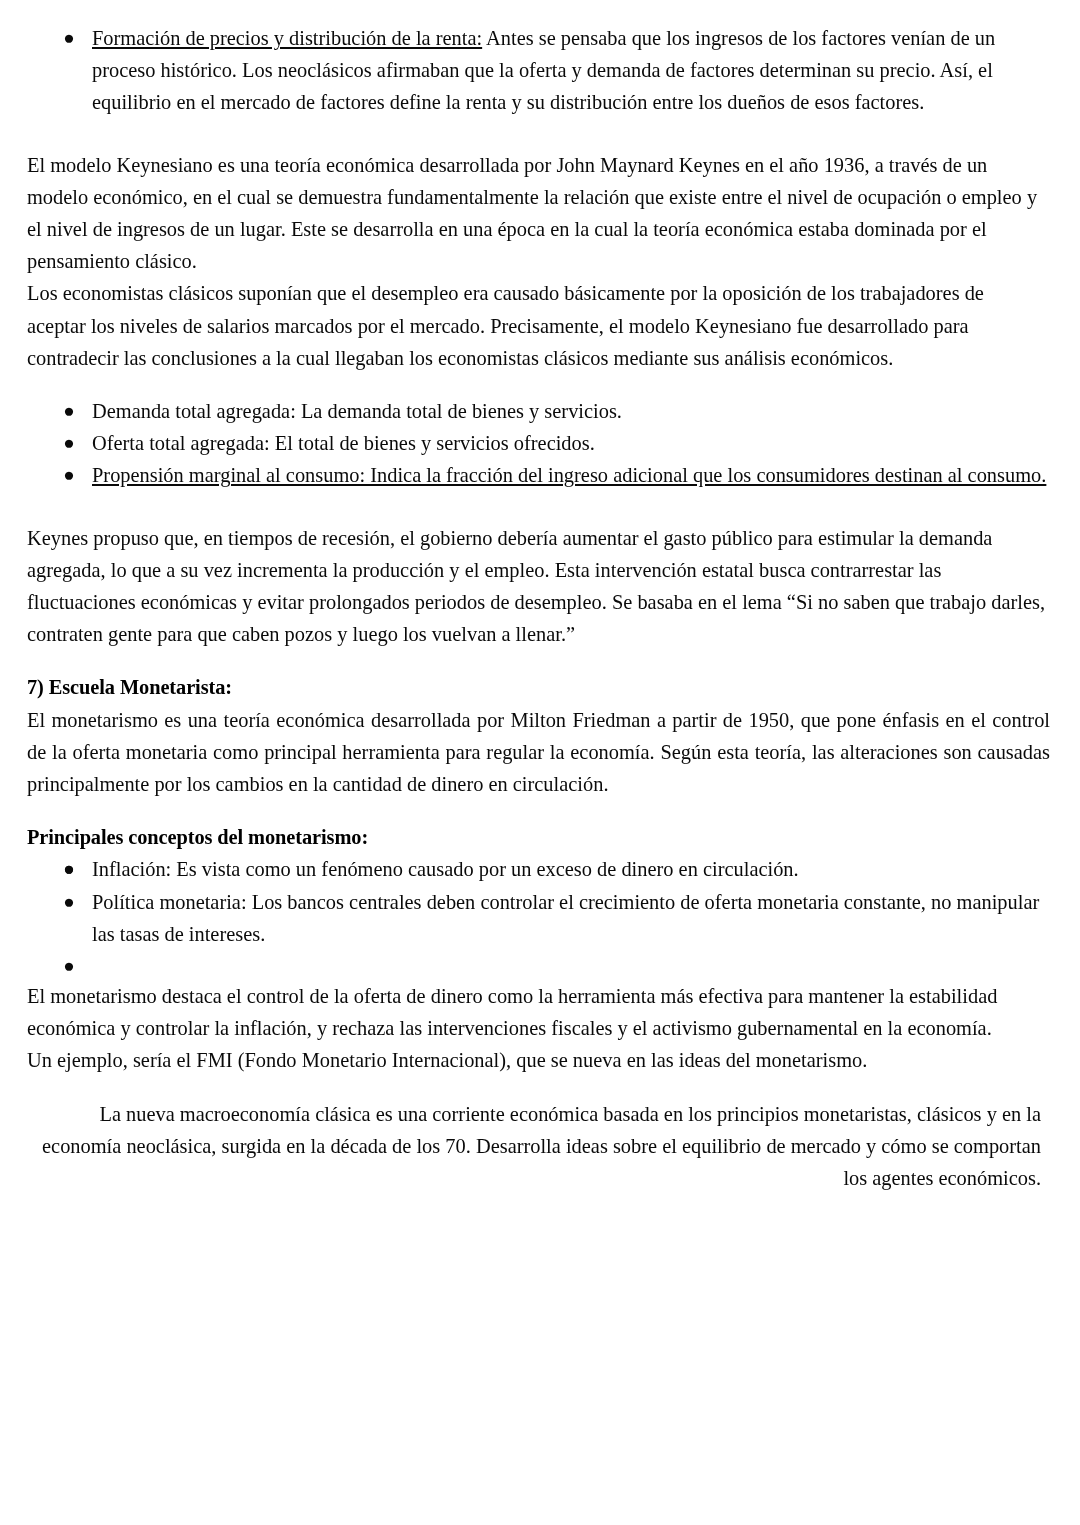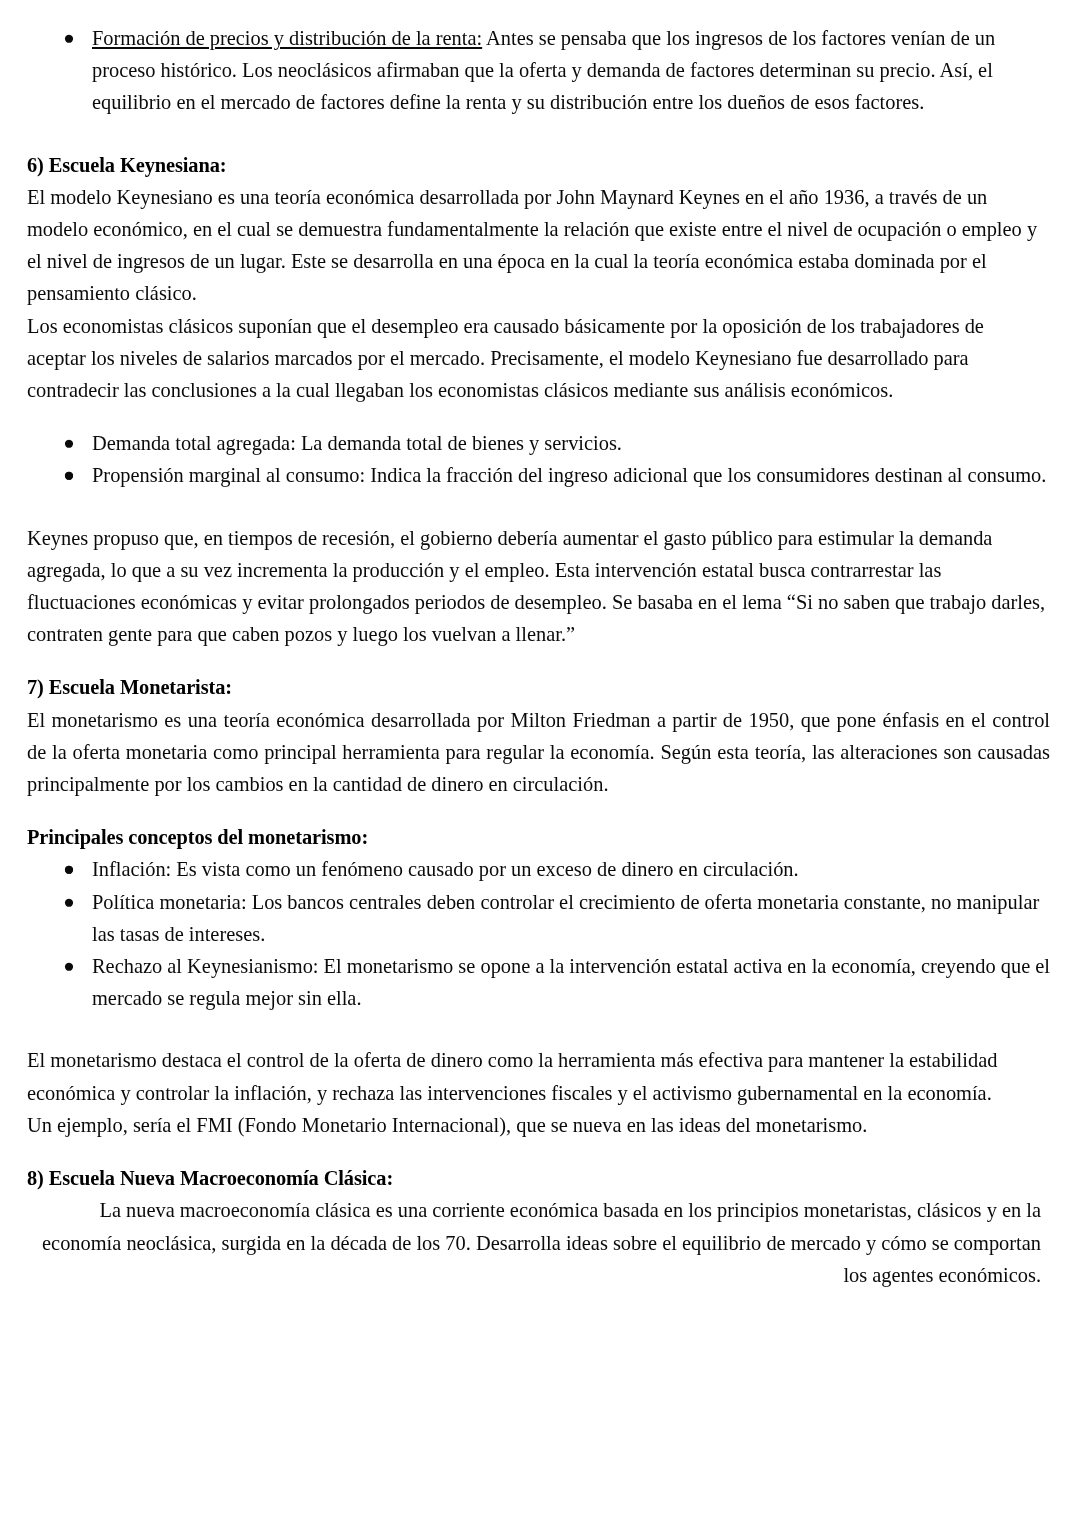--- a/index.html
+++ b/index.html
@@ -83,54 +83,54 @@
     text-decoration: underline;
     text-underline-offset: 2px;
   }
 
   
   .w-keynes  { max-width: 1013px; }
   .w-keynes2 { max-width: 1008px; }
   .w-mon     { max-width: 1026px; }
   .w-mon2    { max-width: 1012px; }
   .w-nueva   { max-width: 1014px; text-align: right; }
-  .w-prop    { max-width: 1005px; }
+  .w-prop    { max-width: 1005px; text-decoration: underline; }
   .w-bullet-wide { max-width: 1030px; }
   .w-bullet-med  { max-width: 975px; }
 </style>
 </head>
 <body>
 
 <div class="page">
 
   <ul class="bullets">
     <li>
       <span class="bullet-dot">●</span>
       <span class="li-text w-bullet-wide"><span class="u-lead">Formación de precios y distribución de la renta:</span><span>  Antes se pensaba que los ingresos de los factores venían de un proceso histórico. Los neoclásicos afirmaban que la oferta y demanda de factores determinan su precio. Así, el equilibrio en el mercado de factores define la renta y su distribución entre los dueños de esos factores.</span></span>
     </li>
   </ul>
 
   <div class="gap-lg"></div>
 
-  <h2 class="heading">6) Escuela Keynesiana:</h2>
 
   <p class="para w-keynes">El modelo Keynesiano es una teoría económica desarrollada por John Maynard Keynes en el año 1936, a través de un modelo económico, en el cual se demuestra fundamentalmente la relación que existe entre el nivel de ocupación o empleo y el nivel de ingresos de un lugar. Este se desarrolla en una época en la cual la teoría económica estaba dominada por el pensamiento clásico.</p>
 
   <p class="para w-keynes2">Los economistas clásicos suponían que el desempleo era causado básicamente por la oposición de los trabajadores de aceptar los niveles de salarios marcados por el mercado. Precisamente, el modelo Keynesiano fue desarrollado para contradecir las conclusiones a la cual llegaban los economistas clásicos mediante sus análisis económicos.</p>
 
   <div class="gap-md"></div>
 
 
   <ul class="bullets">
     <li>
       <span class="bullet-dot">●</span>
       <span class="li-text">Demanda total agregada: La demanda total de bienes y servicios.</span>
     </li>
     <li>
       <span class="bullet-dot">●</span>
+      <span class="li-text">Oferta total agregada: El total de bienes y servicios ofrecidos.</span>
     </li>
     <li>
       <span class="bullet-dot">●</span>
       <span class="li-text w-prop">Propensión marginal al consumo: Indica la fracción del ingreso adicional que los consumidores destinan al consumo.</span>
     </li>
   </ul>
 
   <div class="gap-lg"></div>
 
   <p class="para w-bullet-wide">Keynes propuso que, en tiempos de recesión, el gobierno debería aumentar el gasto público para estimular la demanda agregada, lo que a su vez incrementa la producción y el empleo. Esta intervención estatal busca contrarrestar las fluctuaciones económicas y evitar prolongados periodos de desempleo. Se basaba en el lema “Si no saben que trabajo darles, contraten gente para que caben pozos y luego los vuelvan a llenar.”</p>
@@ -152,29 +152,27 @@
     <li>
       <span class="bullet-dot">●</span>
       <span class="li-text">Inflación: Es vista como un fenómeno causado por un exceso de dinero en circulación.</span>
     </li>
     <li>
       <span class="bullet-dot">●</span>
       <span class="li-text w-bullet-med">Política monetaria: Los bancos centrales deben controlar el crecimiento de oferta monetaria constante, no manipular las tasas de intereses.</span>
     </li>
     <li>
       <span class="bullet-dot">●</span>
-      <span class="li-text w-bullet-wide">Rechazo al Keynesianismo: El monetarismo se opone a la intervención estatal activa en la economía, creyendo que el mercado se regula mejor sin ella.</span>
     </li>
   </ul>
 
   <div class="gap-lg"></div>
 
   <p class="para w-mon2">El monetarismo destaca el control de la oferta de dinero como la herramienta más efectiva para mantener la estabilidad económica y controlar la inflación, y rechaza las intervenciones fiscales y el activismo gubernamental en la economía.</p>
 
   <p class="para">Un ejemplo, sería el FMI (Fondo Monetario Internacional), que se nueva en las ideas del monetarismo.</p>
 
   <div class="gap-md"></div>
 
-  <h2 class="heading">8) Escuela Nueva Macroeconomía Clásica:</h2>
 
   <p class="para w-nueva">La nueva macroeconomía clásica es una corriente económica basada en los principios monetaristas, clásicos y en la economía neoclásica, surgida en la década de los 70. Desarrolla ideas sobre el equilibrio de mercado y cómo se comportan los agentes económicos.</p>
 
 </div>
 
 </body></html>

